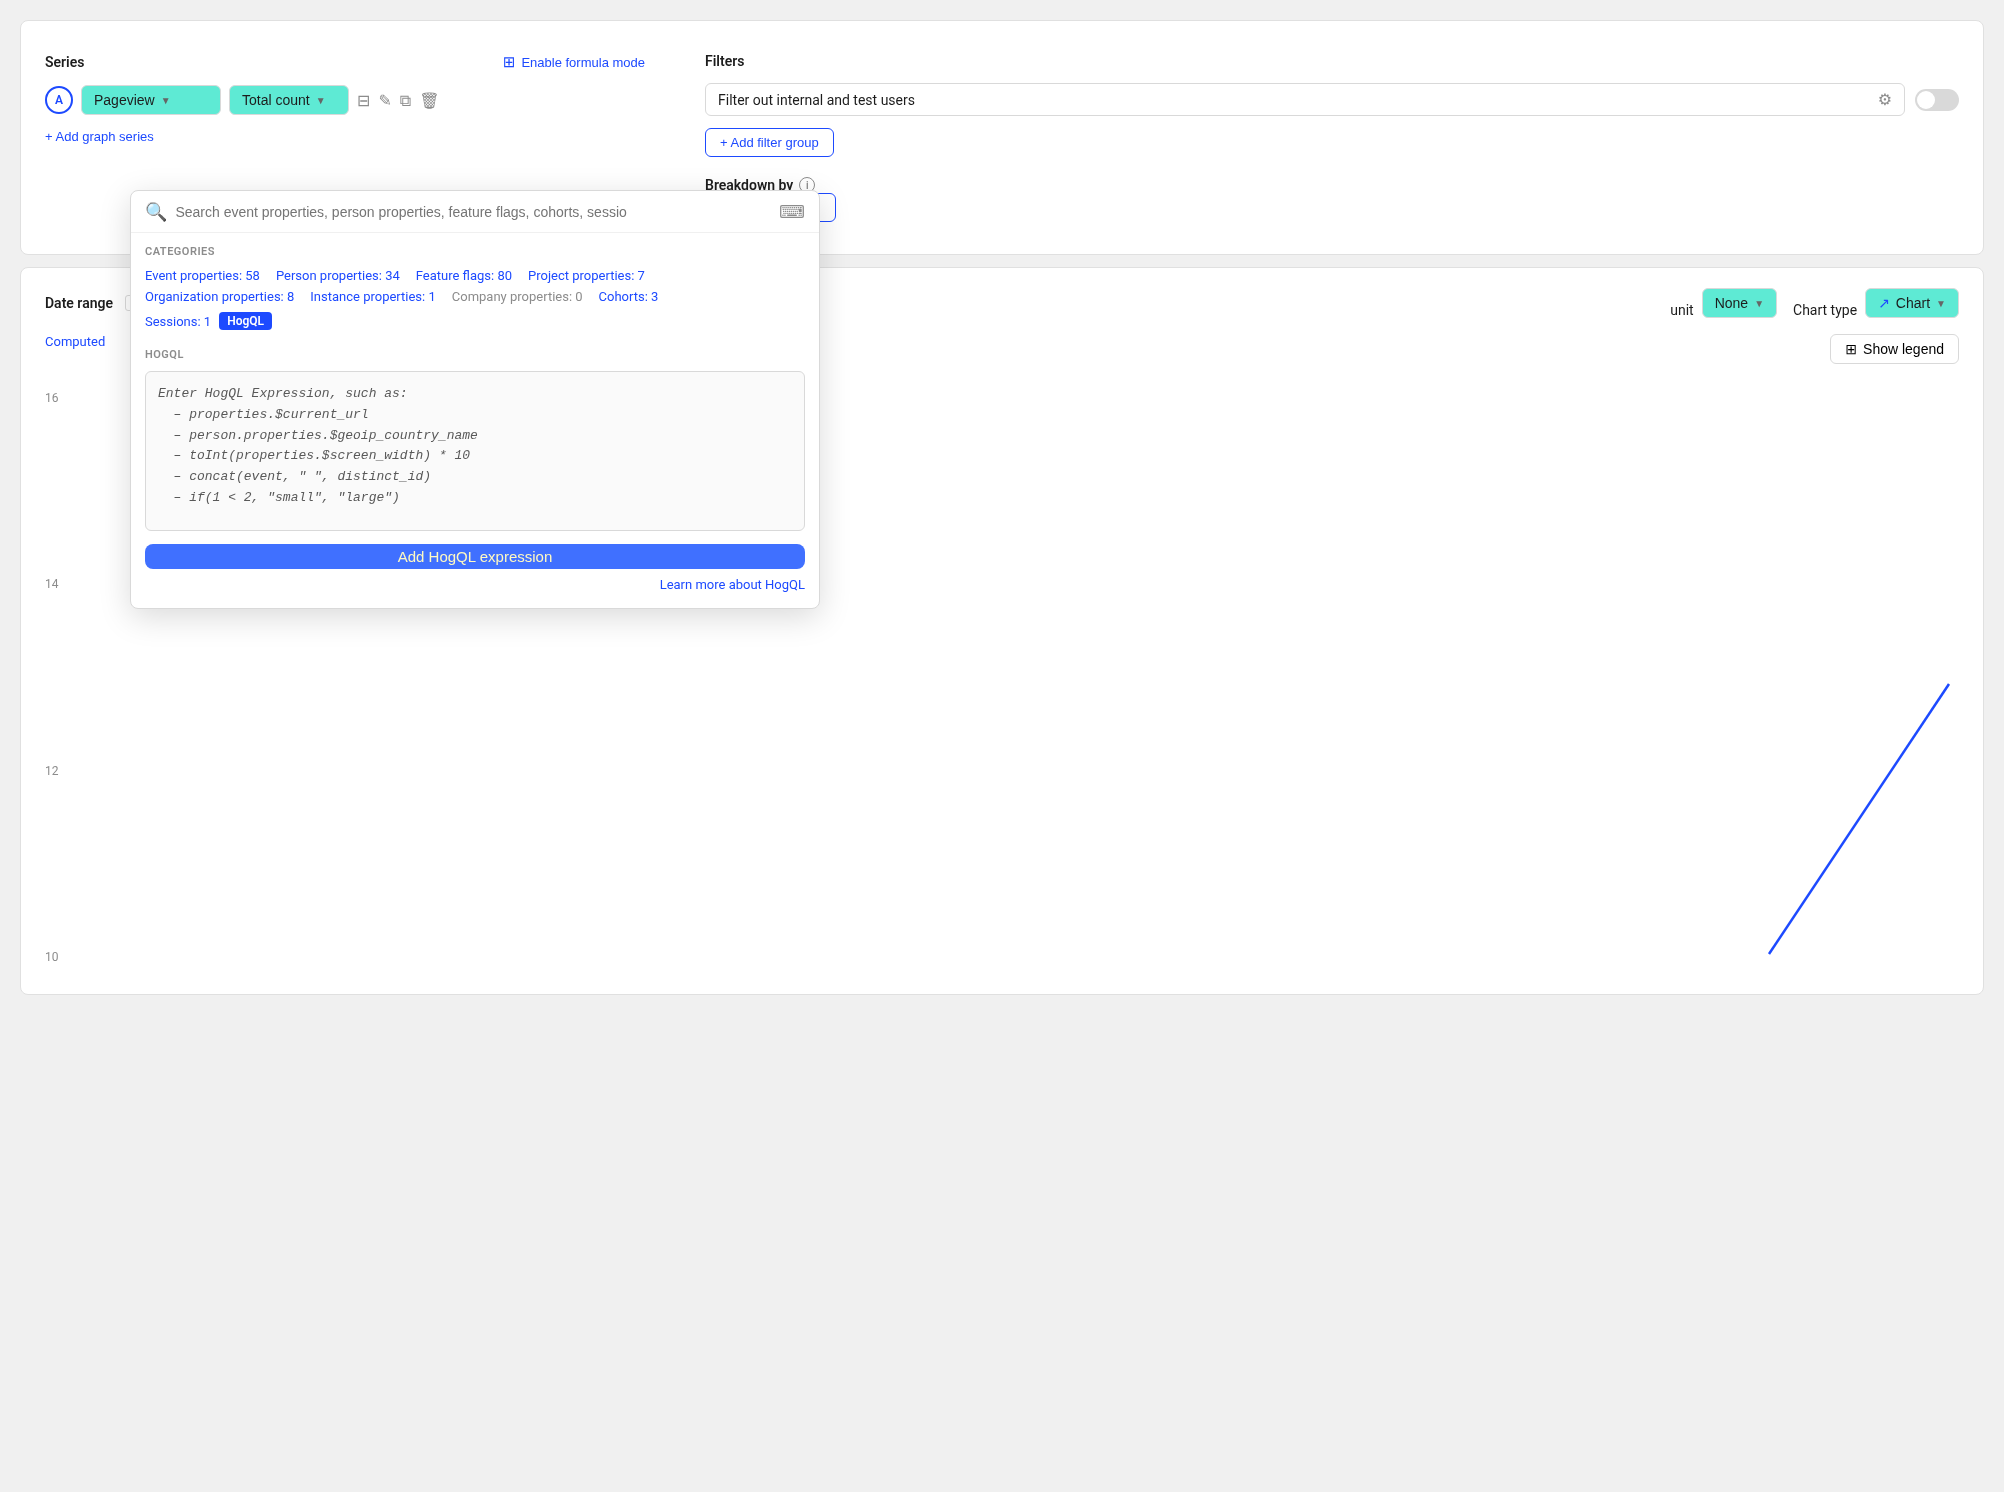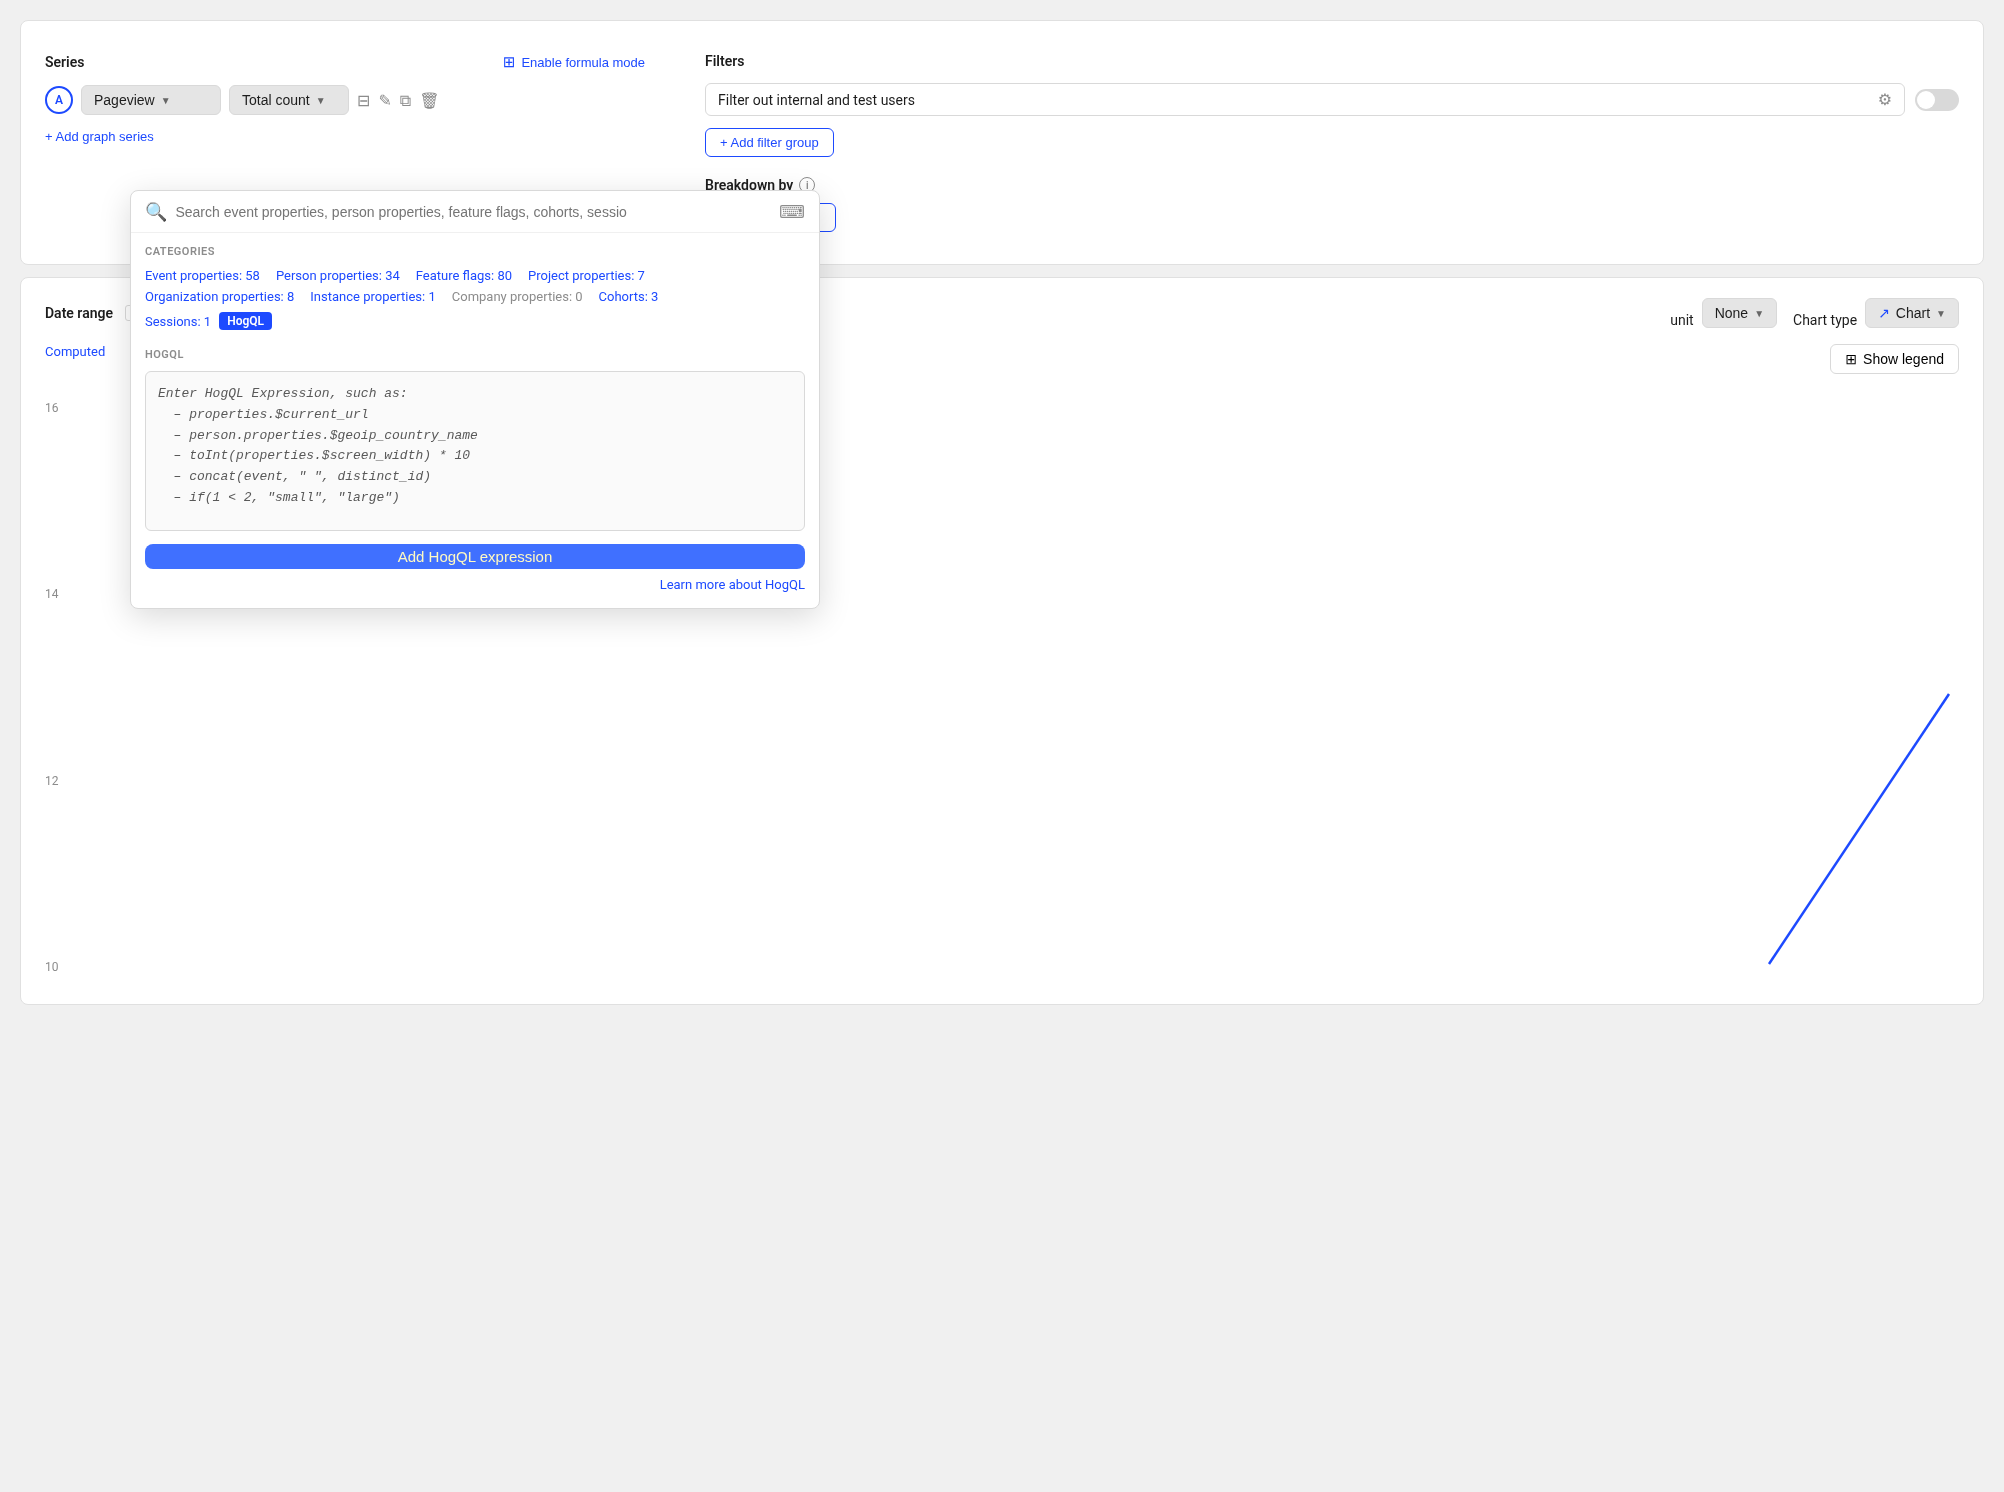--- a/index.html
+++ b/index.html
@@ -79,21 +79,21 @@
       justify-content: center;
       font-weight: 600;
       font-size: 12px;
       flex-shrink: 0;
     }
 
     .dropdown-btn {
       display: flex;
       align-items: center;
       gap: 6px;
-      background: #e5e5e5;
+      background: #5eead4;
       border: 1px solid #d9d9d9;
       border-radius: 6px;
       padding: 6px 12px;
       cursor: pointer;
       font-size: 14px;
       color: #1d1d1d;
     }
 
     .dropdown-btn .chevron {
       color: #666;
@@ -195,21 +195,21 @@
     }
 
     .breakdown-section {
       margin-top: 20px;
     }
 
     .breakdown-title {
       font-weight: 600;
       font-size: 14px;
       color: #1d1d1d;
-      margin-bottom: 10px;
+      margin-bottom: 0;
       display: flex;
       gap: 6px;
     }
 
     .info-icon {
       width: 16px;
       height: 16px;
       border-radius: 50%;
       border: 1px solid #8c8c8c;
       display: flex;

